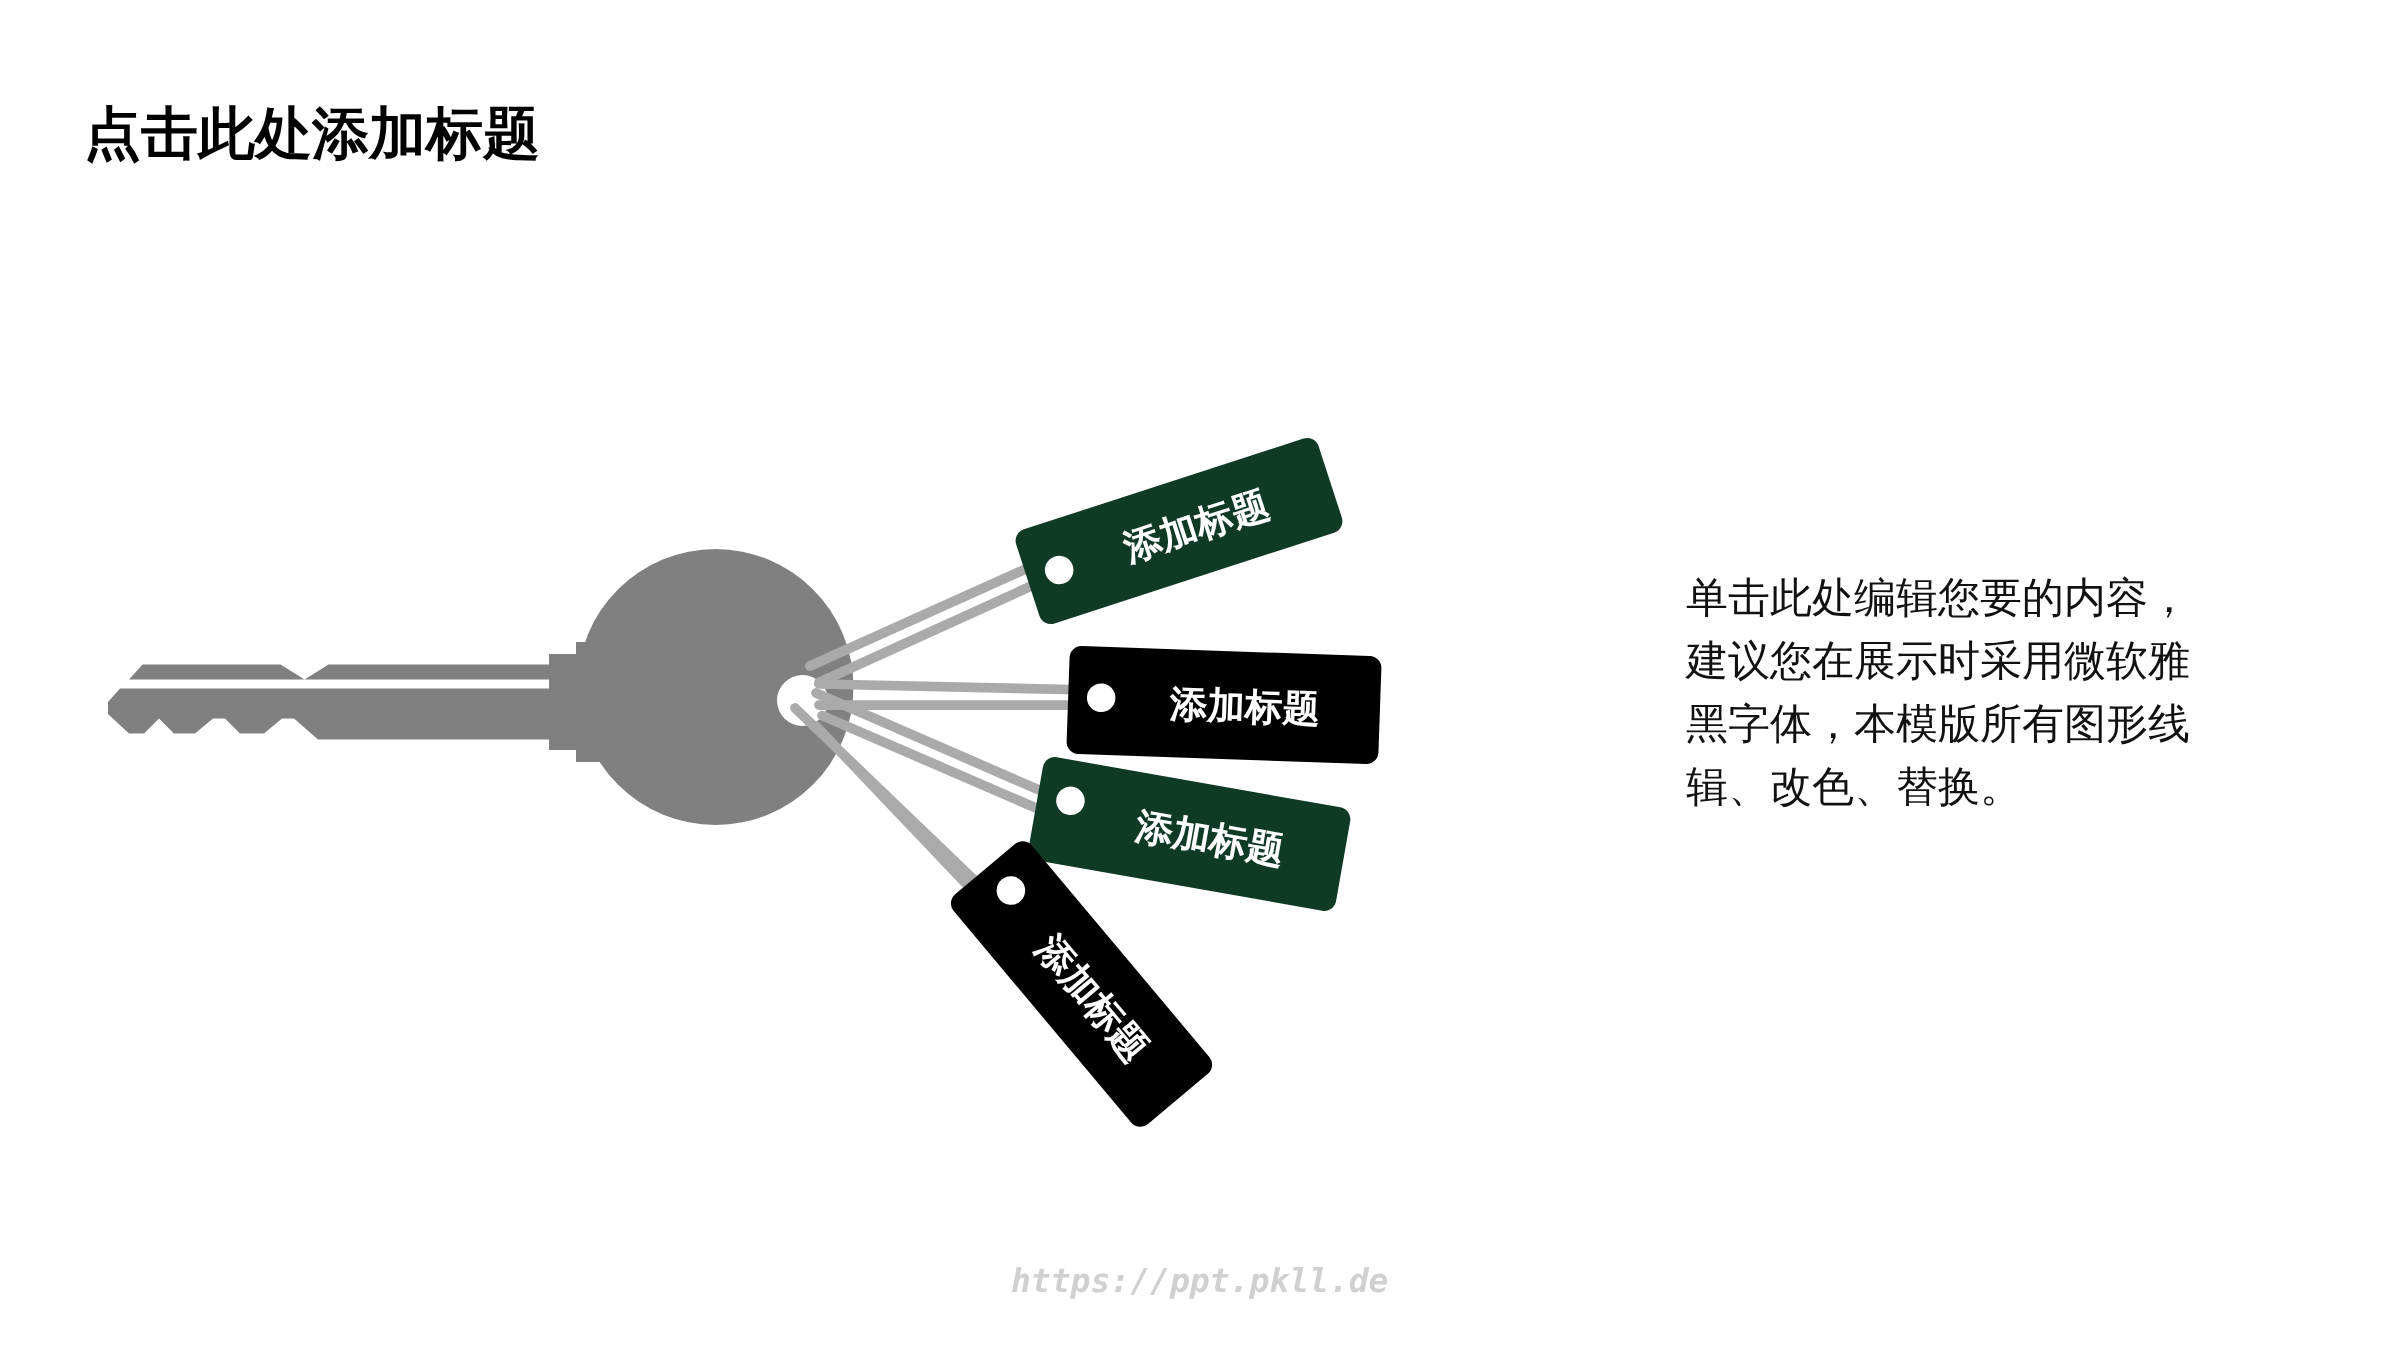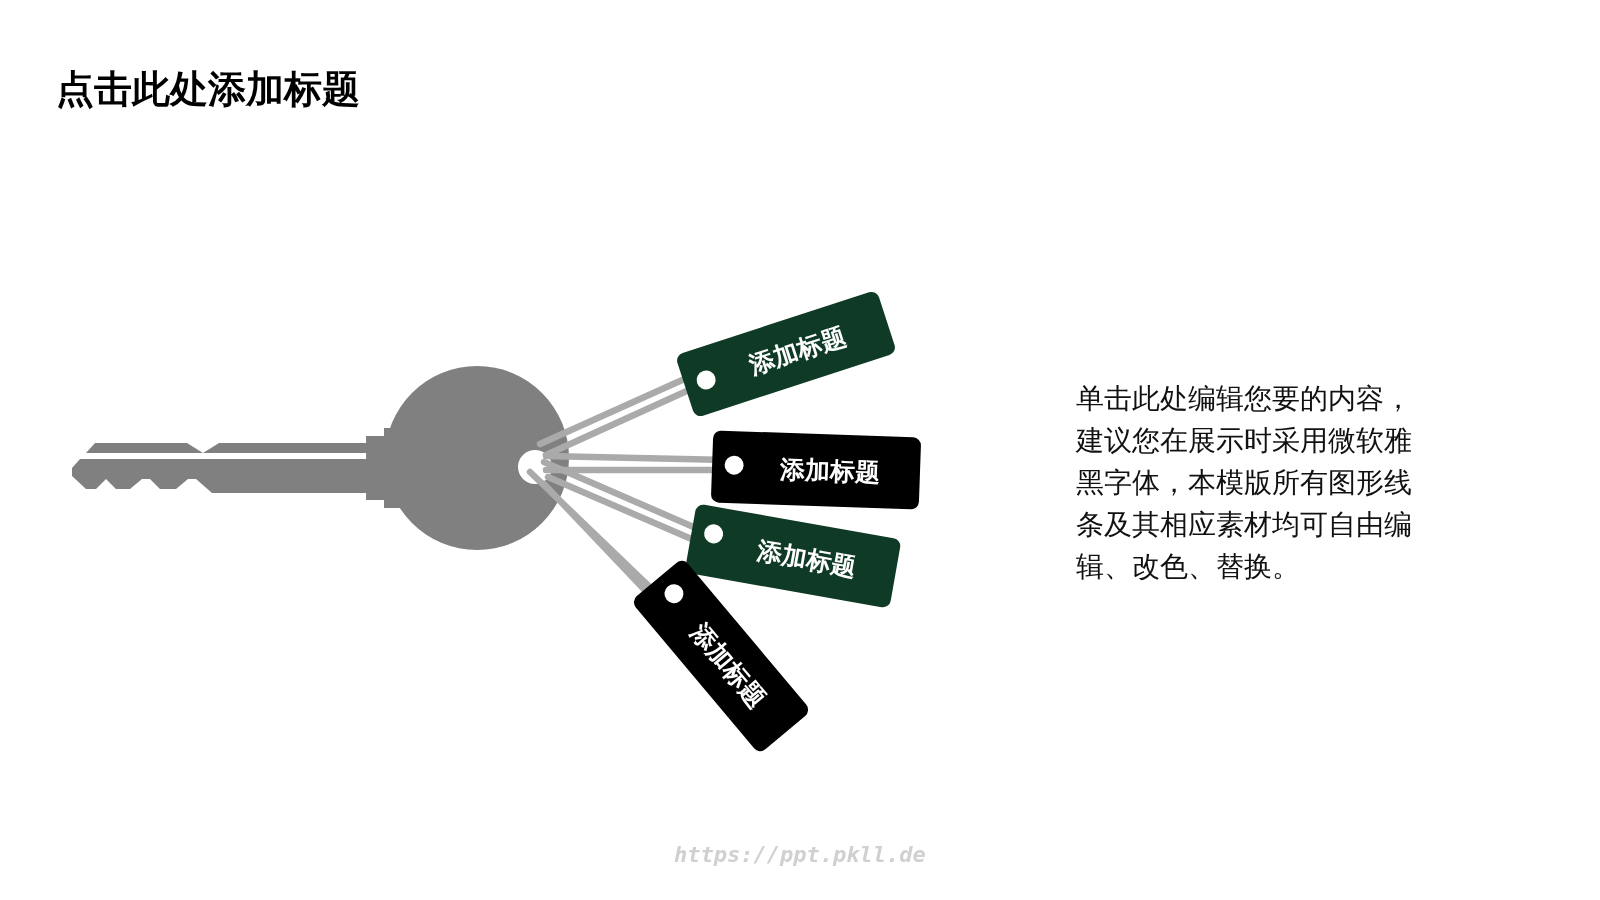--- a/index.html
+++ b/index.html
@@ -49,20 +49,21 @@
     left: 1076px;
     top: 378px;
     width: 370px;
     font-size: 28px;
     line-height: 42px;
     color: #111111;
   }
   .body-text .line {
     display: block;
     white-space: nowrap;
+    margin-left: 48px;
   }
   .watermark {
     position: absolute;
     left: 674px;
     top: 842px;
     font-family: "DejaVu Sans Mono", "Liberation Mono", monospace;
     font-size: 22px;
     font-weight: bold;
     color: #d0d0d0;
     letter-spacing: 0px;
@@ -125,18 +126,17 @@
       <rect x="-100" y="-34" width="200" height="68" rx="8" ry="8" fill="#000000"></rect>
       <circle cx="-78" cy="-4" r="9.5" fill="#ffffff"></circle>
       <text class="tag-label" x="12" y="9" text-anchor="middle">添加标题</text>
     </g>
   </svg>
 
   <div class="body-text">
     <span class="line">单击此处编辑您要的内容，</span>
     <span class="line">建议您在展示时采用微软雅</span>
     <span class="line">黑字体，本模版所有图形线</span>
-    <span class="line">条及其相应素材均可自由编</span>
     <span class="line">辑、改色、替换。</span>
   </div>
 
   <div class="watermark">https://ppt.pkll.de</div>
 </div>
 
 </body></html>

